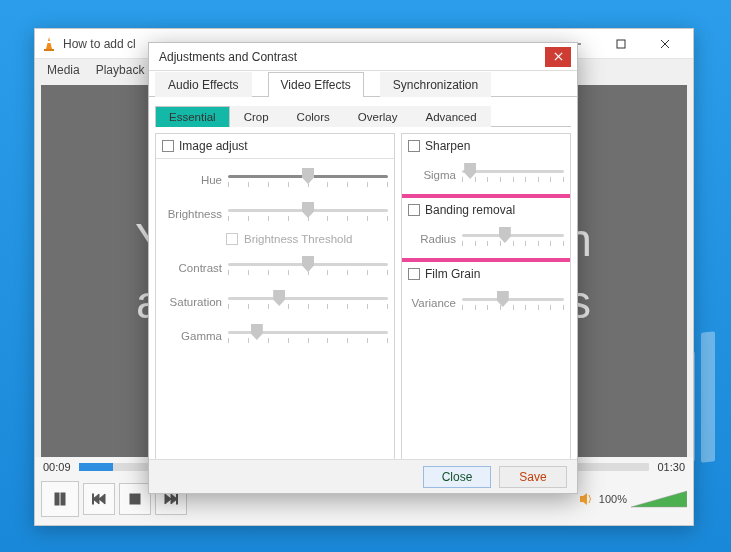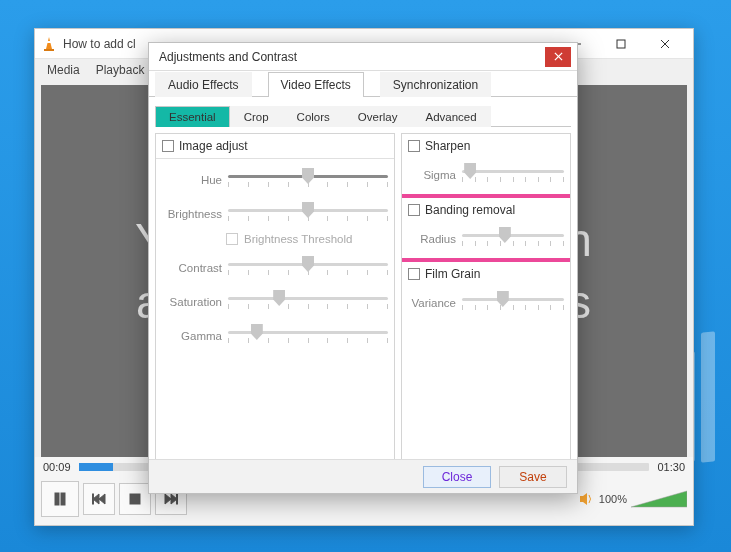--- a/index.html
+++ b/index.html
@@ -74,21 +74,21 @@
 .track{position:absolute;left:0;right:0;top:9px;height:3px;background:#d5d5d5;border-radius:2px}
 .ticks{position:absolute;left:0;right:0;top:16px;height:6px;display:flex;justify-content:space-between}
 .ticks i{width:1px;height:5px;background:#c8c8c8;display:block}
 .thumb{position:absolute;top:2px;width:12px;height:16px;background:#c7c7c7;clip-path:polygon(0 0,100% 0,100% 60%,50% 100%,0 60%);transform:translateX(-50%)}
 .subchk{display:flex;align-items:center;gap:6px;padding:2px 6px 6px 70px;font-size:11.5px;color:#aaa}
 .subchk .chk{border-color:#ccc}
 
 .section{border-top:4px solid #ec4899;margin-top:2px}
 
 .dlg-buttons{position:absolute;left:0;right:0;bottom:0;height:34px;display:flex;align-items:center;justify-content:flex-end;gap:8px;padding:0 10px;background:#f2f2f2;border-top:1px solid #ddd}
-.btn{min-width:68px;height:22px;font-size:12px;border:1px solid #9bbbe0;background:#e8f0fb;color:#6d28d9;display:flex;align-items:center;justify-content:center;cursor:pointer}
+.btn{min-width:68px;height:22px;font-size:12px;border:1px solid #9bbbe0;background:#e8f0fb;color:#14532d;display:flex;align-items:center;justify-content:center;cursor:pointer}
 .btn.disabled{border-color:#ccc;background:#eee;color:#c2410c;cursor:default}
 
 
 .track.dark{background:#8a8a8a}
 </style>
 </head>
 <body>
 
 <div class="wallpaper-bars">
   <div class="wb1"></div>

